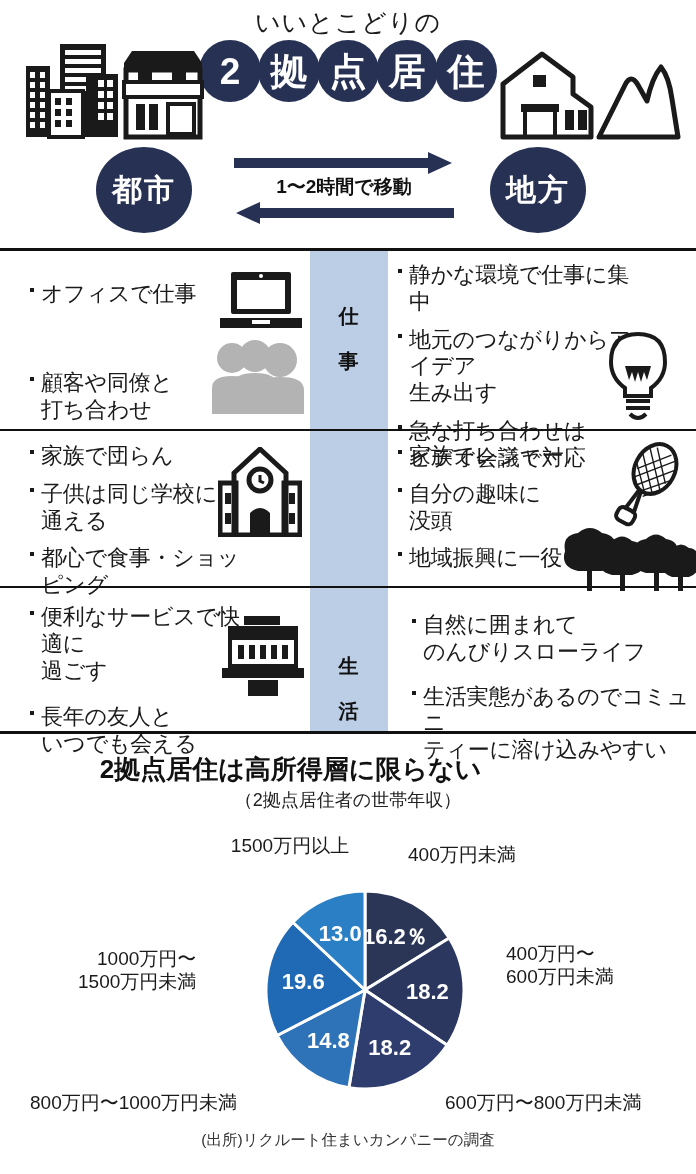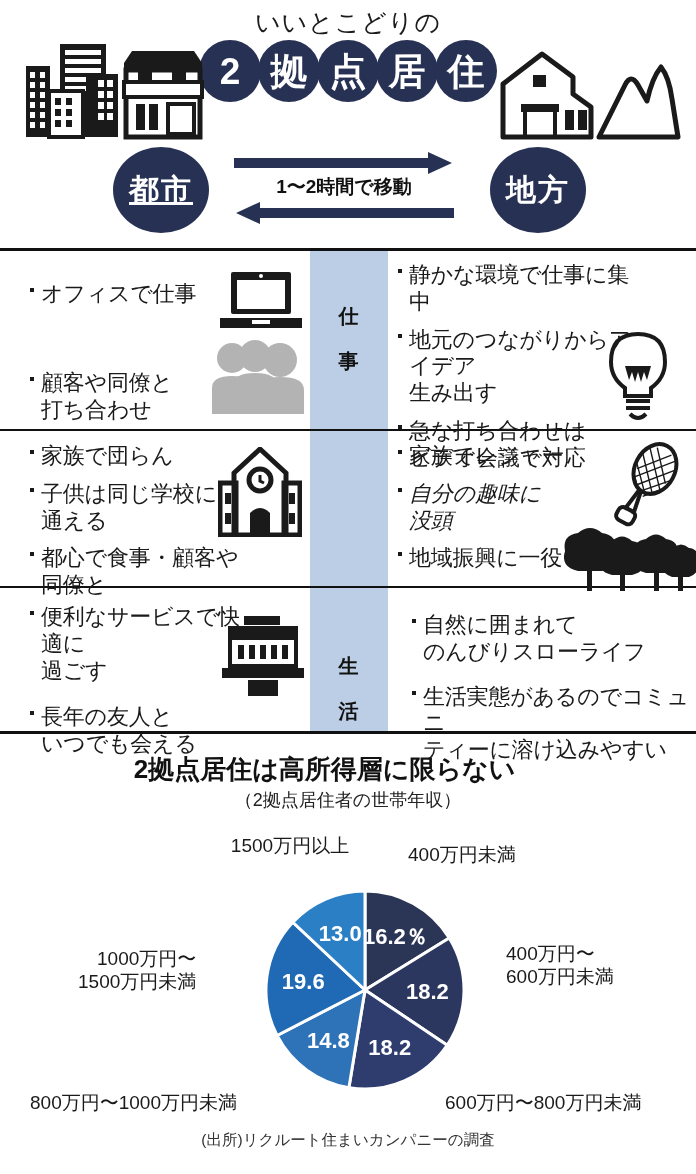--- a/index.html
+++ b/index.html
@@ -32,21 +32,21 @@
   
   .cityart{position:absolute;left:16px;top:36px;width:190px;height:105px;}
   .ruralart{position:absolute;left:495px;top:42px;width:190px;height:100px;}
 
   .placecircle{
     position:absolute;width:96px;height:86px;border-radius:50%;
     background:#273154;color:#fff;
     display:flex;align-items:center;justify-content:center;
     font-size:30px;font-weight:bold;letter-spacing:2px;
   }
-  #circle-city{left:113px;top:147px;text-decoration:underline;}
+  #circle-city{left:96px;top:147px;}
   #circle-rural{left:490px;top:147px;}
 
   .arrowblock{position:absolute;left:232px;top:150px;width:224px;height:80px;}
   .arrow-label{
     position:absolute;left:232px;top:174px;width:224px;text-align:center;
     font-size:19px;font-weight:bold;color:#111;letter-spacing:0px;
   }
 
   
   #table{position:absolute;left:0;top:248px;width:696px;height:486px;}
@@ -75,21 +75,21 @@
     font-size:20px;font-weight:bold;color:#111;letter-spacing:1px;
   }
   .vlabel span{display:block;margin:9px 0;}
 
   .rowicon{position:absolute;}
 
   
   #piesec{position:absolute;left:0;top:740px;width:696px;height:434px;}
   .pie-title{
     position:absolute;left:0;top:12px;width:581px;text-align:center;
-    font-size:26px;font-weight:bold;color:#111;letter-spacing:0px;padding-left:34px;
+    font-size:26px;font-weight:bold;color:#111;letter-spacing:0px;
   }
   .pie-sub{
     position:absolute;left:0;top:48px;width:696px;text-align:center;
     font-size:18px;color:#222;
   }
   .pielabel{position:absolute;font-size:19px;color:#1a1a1a;line-height:1.2;white-space:pre;}
   .pie-source{
     position:absolute;left:0;top:390px;width:696px;text-align:center;
     font-size:15.5px;color:#333;
   }
@@ -264,21 +264,21 @@
       </div>
     </div>
   </div>
 
   <div class="trow" style="top:181px;height:157px;">
     <div class="cell-left">
       <div class="bullets" style="left:30px;top:14px;width:210px;">
         <div class="bullet">家族で団らん</div>
         <div class="bullet" style="white-space:pre-line;">子供は同じ学校に
 通える</div>
-        <div class="bullet">都心で食事・顧客や同僚と</div>
+        <div class="bullet">都心で食事・ショッピング</div>
       </div>
       <div class="rowicon" style="left:218px;top:18px;">
         <svg viewBox="0 0 84 90" width="84" height="90">
           <path d="M42 2 L68 26 L68 88 L16 88 L16 26 Z" fill="none" stroke="#1a1a1a" stroke-width="5"></path>
           <circle cx="42" cy="33" r="11" fill="none" stroke="#1a1a1a" stroke-width="5"></circle>
           <path d="M42 28 L42 34 L46 36" stroke="#1a1a1a" stroke-width="3" fill="none"></path>
           <rect x="2" y="36" width="16" height="52" fill="none" stroke="#1a1a1a" stroke-width="5"></rect>
           <rect x="66" y="36" width="16" height="52" fill="none" stroke="#1a1a1a" stroke-width="5"></rect>
           <rect x="7" y="46" width="6" height="11" fill="#1a1a1a"></rect>
           <rect x="7" y="66" width="6" height="11" fill="#1a1a1a"></rect>
@@ -290,21 +290,21 @@
     </div>
 
     <div class="vlabel" style="top:181px;height:157px;">
       <span>生</span>
       <span>活</span>
     </div>
 
     <div class="cell-right">
       <div class="bullets" style="left:10px;top:14px;width:200px;">
         <div class="bullet">家族でレジャー</div>
-        <div class="bullet" style="white-space:pre-line;font-style:italic;">自分の趣味に
+        <div class="bullet" style="white-space:pre-line;">自分の趣味に
 没頭</div>
         <div class="bullet">地域振興に一役</div>
       </div>
       <div class="rowicon" style="left:215px;top:8px;">
         <svg viewBox="0 0 80 92" width="80" height="92">
           <g transform="rotate(28 40 46)">
             <ellipse cx="44" cy="28" rx="20" ry="26" fill="none" stroke="#1a1a1a" stroke-width="4"></ellipse>
             <g stroke="#1a1a1a" stroke-width="1.4">
               <path d="M30 12 L58 44 M36 8 L60 36 M26 20 L54 52 M24 30 L48 56 M26 40 L42 58"></path>
               <path d="M58 12 L30 44 M52 8 L28 36 M62 20 L34 52 M64 30 L40 56 M62 40 L46 58"></path>

